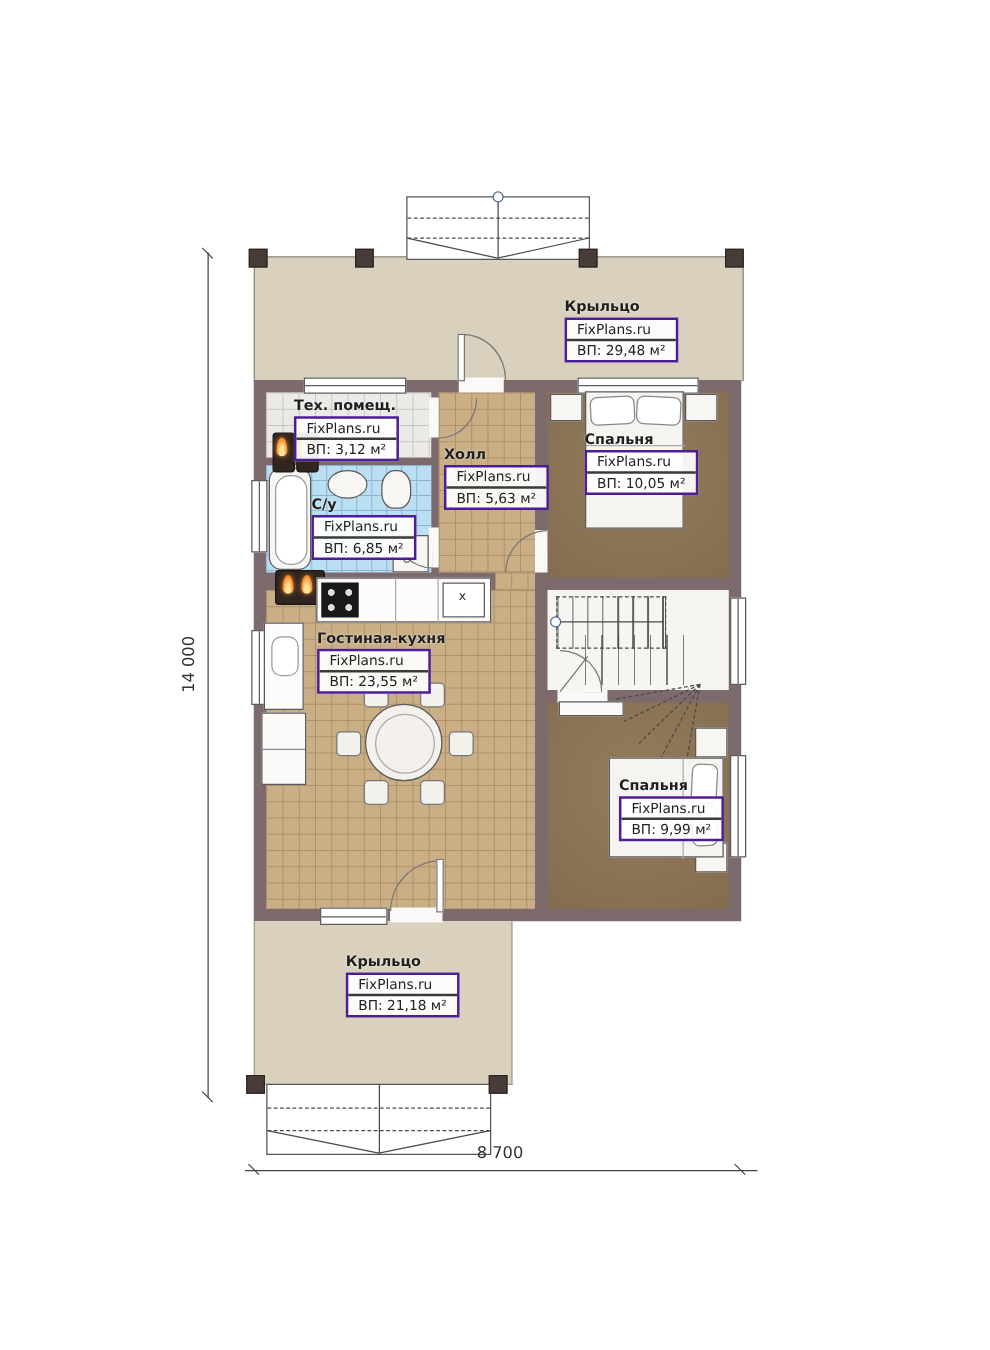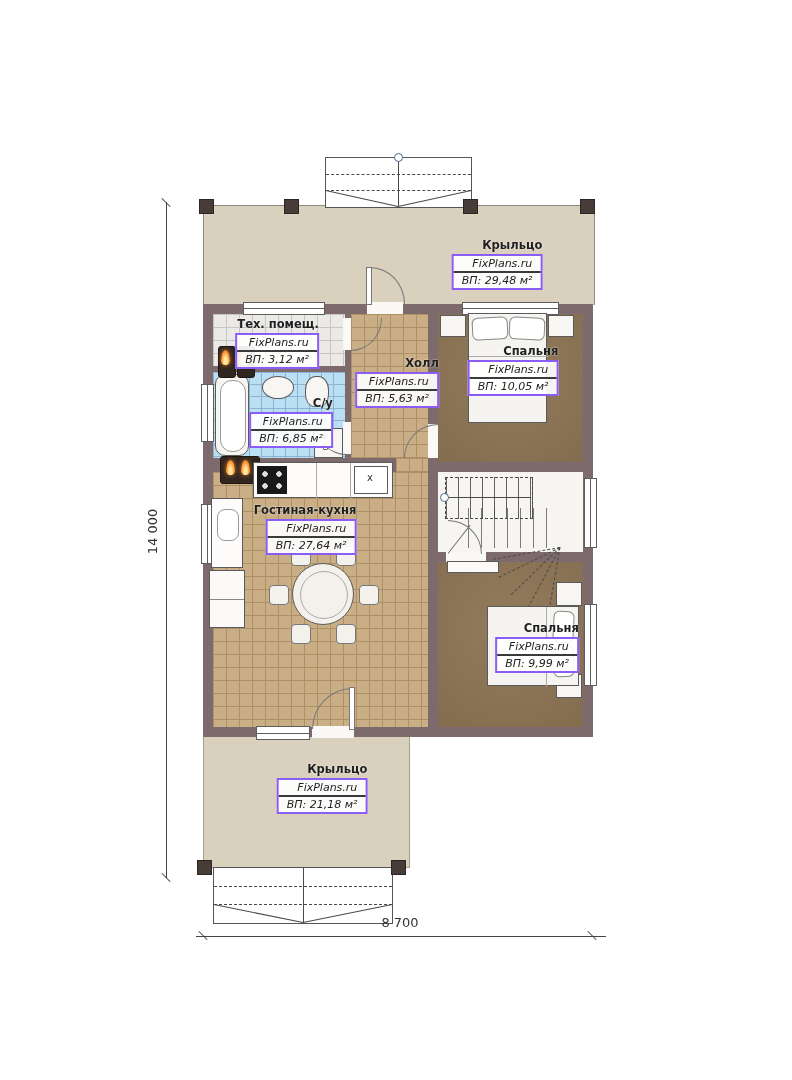--- a/index.html
+++ b/index.html
@@ -43,24 +43,24 @@
   .line{position:absolute;background:#4a4a4a;z-index:4;}
   .dline{position:absolute;border-top:1px dashed #4a4a4a;height:0;z-index:4;}
   .wl{position:absolute;width:68px;height:0;border-top:1px dashed #4a4a4a;transform-origin:100% 50%;z-index:4;}
   .flight{position:absolute;border:1px dashed #4a4a4a;z-index:4;
     background-image:repeating-linear-gradient(90deg,rgba(70,70,70,.85) 0 1px,transparent 1px 12px);}
   .flight2{position:absolute;z-index:4;
     background-image:repeating-linear-gradient(90deg,rgba(70,70,70,.7) 0 1px,transparent 1px 13px);}
   
   .steps{position:absolute;background:#fff;border:1px solid #555;z-index:2;}
   
-  .label{position:absolute;transform:translateX(-50%);text-align:right;z-index:30;}
+  .label{position:absolute;transform:translateX(-50%);text-align:left;z-index:30;}
   .rname{font-weight:bold;font-size:11.5px;color:#1f1f1f;margin-bottom:2px;white-space:nowrap;
          text-shadow:0 0 2px rgba(255,255,255,.85);}
-  .rbox{display:inline-block;border:2px solid #8b5cf6;background:rgba(255,255,255,.92);font-style:italic;}
+  .rbox{display:inline-block;border:2px solid #4c1d95;background:rgba(255,255,255,.92);}
   .rbrand{border-bottom:2px solid #3a3a3a;padding:1px 8px;font-size:11px;white-space:nowrap;}
   .rarea{padding:1px 8px;font-size:11px;white-space:nowrap;}
   
   .dim{position:absolute;background:#444;z-index:10;}
   .tick{position:absolute;width:12px;height:1px;background:#444;transform:rotate(45deg);z-index:10;}
   .dimtext{position:absolute;font-size:13px;color:#333;z-index:10;text-align:center;}
   .wm{position:absolute;font-size:7px;color:#333;z-index:6;transform:rotate(-90deg);white-space:nowrap;}
   .xmark{position:absolute;font-size:10px;color:#333;z-index:6;}
 </style>
 </head>
@@ -244,21 +244,21 @@
     <div class="rbox">
       <div class="rbrand">FixPlans.ru</div>
       <div class="rarea">ВП: 10,05 м²</div>
     </div>
   </div>
 
   <div class="label" style="left:305px;top:503px;">
     <div class="rname">Гостиная-кухня</div>
     <div class="rbox">
       <div class="rbrand">FixPlans.ru</div>
-      <div class="rarea">ВП: 27,64 м²</div>
+      <div class="rarea">ВП: 23,55 м²</div>
     </div>
   </div>
 
   <div class="label" style="left:537px;top:621px;">
     <div class="rname">Спальня</div>
     <div class="rbox">
       <div class="rbrand">FixPlans.ru</div>
       <div class="rarea">ВП: 9,99 м²</div>
     </div>
   </div>

